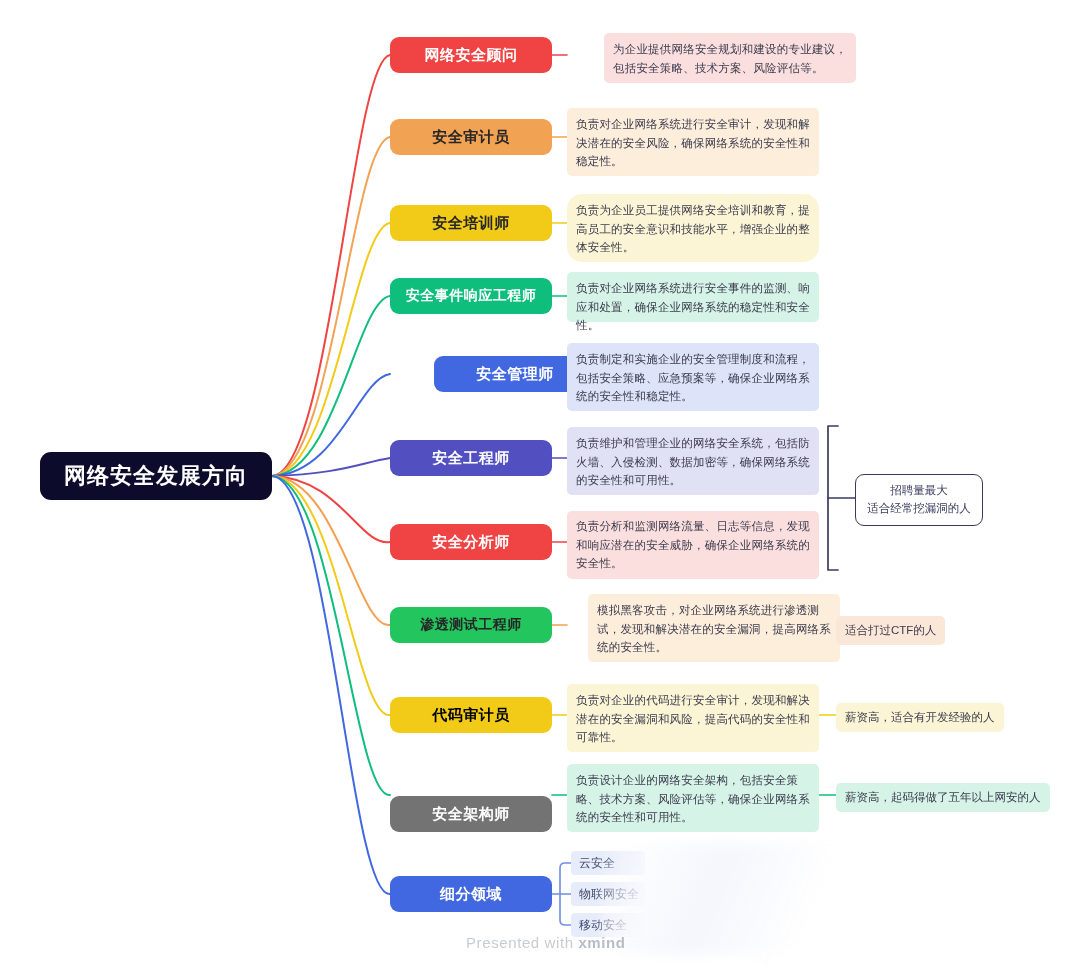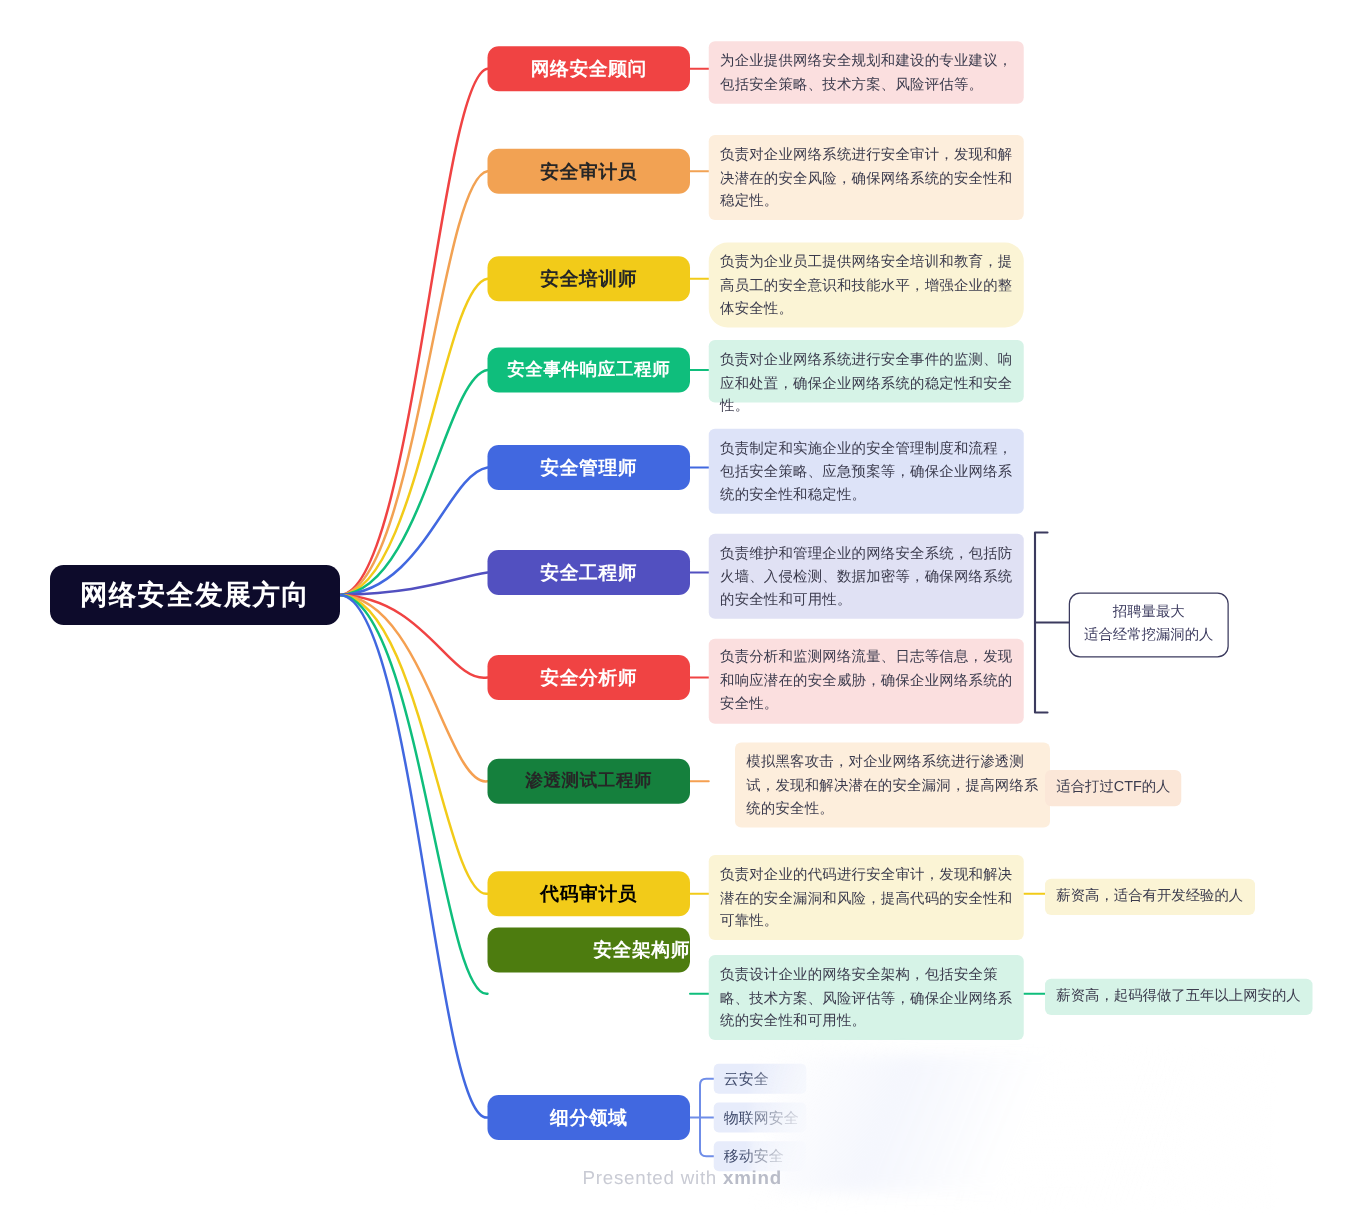--- a/index.html
+++ b/index.html
@@ -173,21 +173,21 @@
     </g>
   </svg>
 
   <div class="node root-node">
     <span>网络安全发展方向</span>
   </div>
 
   <div class="node topic-node" style="top:37px;background:#f04343;color:#ffffff;">
     <span>网络安全顾问</span>
   </div>
-  <div class="desc-box" style="top:33px;height:50px;background:#fbdfdf;">
+  <div class="desc-box" style="top:33px;height:50px;background:#fbdfdf;margin-left:37px;">
     <span>为企业提供网络安全规划和建设的专业建议，包括安全策略、技术方案、风险评估等。</span>
   </div>
 
   <div class="node topic-node" style="top:119px;background:#f2a253;color:#262626;">
     <span>安全审计员</span>
   </div>
   <div class="desc-box" style="top:108px;height:68px;background:#fdeedc;">
     <span>负责对企业网络系统进行安全审计，发现和解决潜在的安全风险，确保网络系统的安全性和稳定性。</span>
   </div>
 
@@ -198,56 +198,56 @@
     <span>负责为企业员工提供网络安全培训和教育，提高员工的安全意识和技能水平，增强企业的整体安全性。</span>
   </div>
 
   <div class="node topic-node wide-text" style="top:278px;background:#0fbe7c;color:#ffffff;">
     <span>安全事件响应工程师</span>
   </div>
   <div class="desc-box" style="top:272px;height:50px;background:#d6f3e7;">
     <span>负责对企业网络系统进行安全事件的监测、响应和处置，确保企业网络系统的稳定性和安全性。</span>
   </div>
 
-  <div class="node topic-node" style="top:356px;background:#4168e0;color:#ffffff;">
+  <div class="node topic-node" style="top:356px;background:#4168e0;color:#ffffff;margin-left:44px;">
     <span>安全管理师</span>
   </div>
   <div class="desc-box" style="top:343px;height:68px;background:#dde3f8;">
     <span>负责制定和实施企业的安全管理制度和流程，包括安全策略、应急预案等，确保企业网络系统的安全性和稳定性。</span>
   </div>
 
   <div class="node topic-node" style="top:440px;background:#5250c0;color:#ffffff;">
     <span>安全工程师</span>
   </div>
   <div class="desc-box" style="top:427px;height:68px;background:#e0e1f4;">
     <span>负责维护和管理企业的网络安全系统，包括防火墙、入侵检测、数据加密等，确保网络系统的安全性和可用性。</span>
   </div>
 
   <div class="node topic-node" style="top:524px;background:#f04343;color:#ffffff;">
     <span>安全分析师</span>
   </div>
   <div class="desc-box" style="top:511px;height:68px;background:#fbdfdf;font-family:Liberation Mono, monospace;">
     <span>负责分析和监测网络流量、日志等信息，发现和响应潜在的安全威胁，确保企业网络系统的安全性。</span>
   </div>
 
-  <div class="node topic-node wide-text" style="top:607px;background:#15803d;color:#262626;">
+  <div class="node topic-node wide-text" style="top:607px;background:#22c55e;color:#262626;">
     <span>渗透测试工程师</span>
   </div>
   <div class="desc-box" style="top:594px;height:68px;background:#fdeedc;margin-left:21px;">
     <span>模拟黑客攻击，对企业网络系统进行渗透测试，发现和解决潜在的安全漏洞，提高网络系统的安全性。</span>
   </div>
 
   <div class="node topic-node" style="top:697px;background:#f2cb19;color:#000000;">
     <span>代码审计员</span>
   </div>
   <div class="desc-box" style="top:684px;height:68px;background:#fbf4d5;">
     <span>负责对企业的代码进行安全审计，发现和解决潜在的安全漏洞和风险，提高代码的安全性和可靠性。</span>
   </div>
 
-  <div class="node topic-node" style="top:742px;background:#4d7c0f;color:#ffffff;justify-content:flex-end;">
+  <div class="node topic-node" style="top:796px;background:#737373;color:#ffffff;">
     <span>安全架构师</span>
   </div>
   <div class="desc-box" style="top:764px;height:68px;background:#d6f3e7;">
     <span>负责设计企业的网络安全架构，包括安全策略、技术方案、风险评估等，确保企业网络系统的安全性和可用性。</span>
   </div>
 
   <div class="node topic-node" style="top:876px;background:#4168e0;color:#ffffff;">
     <span>细分领域</span>
   </div>
 

